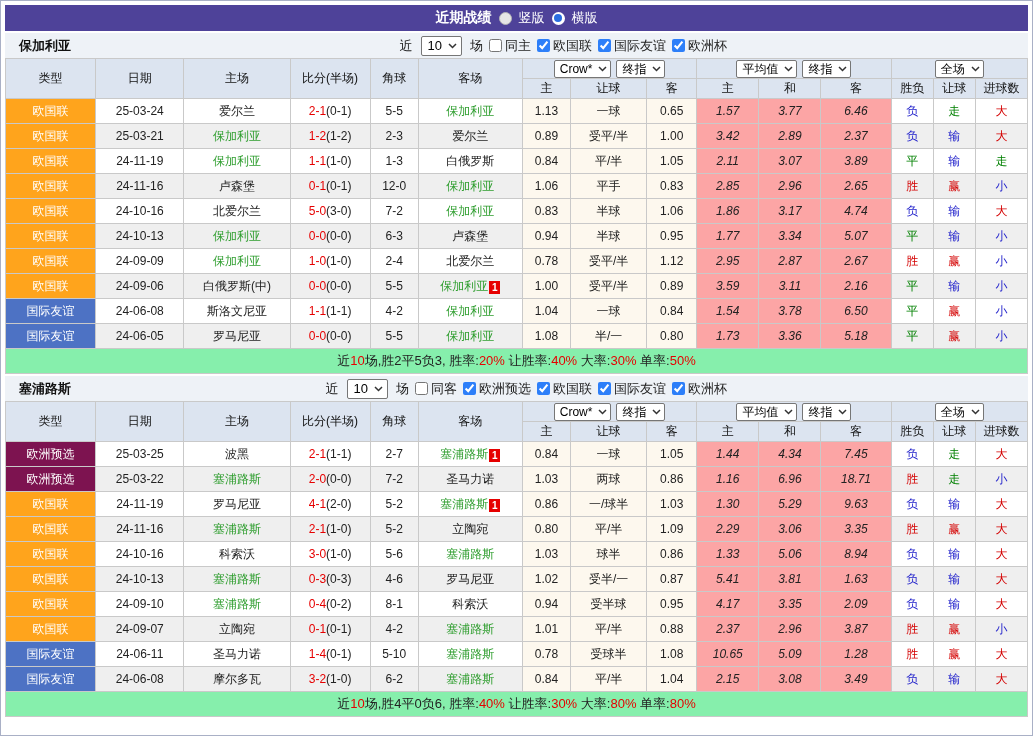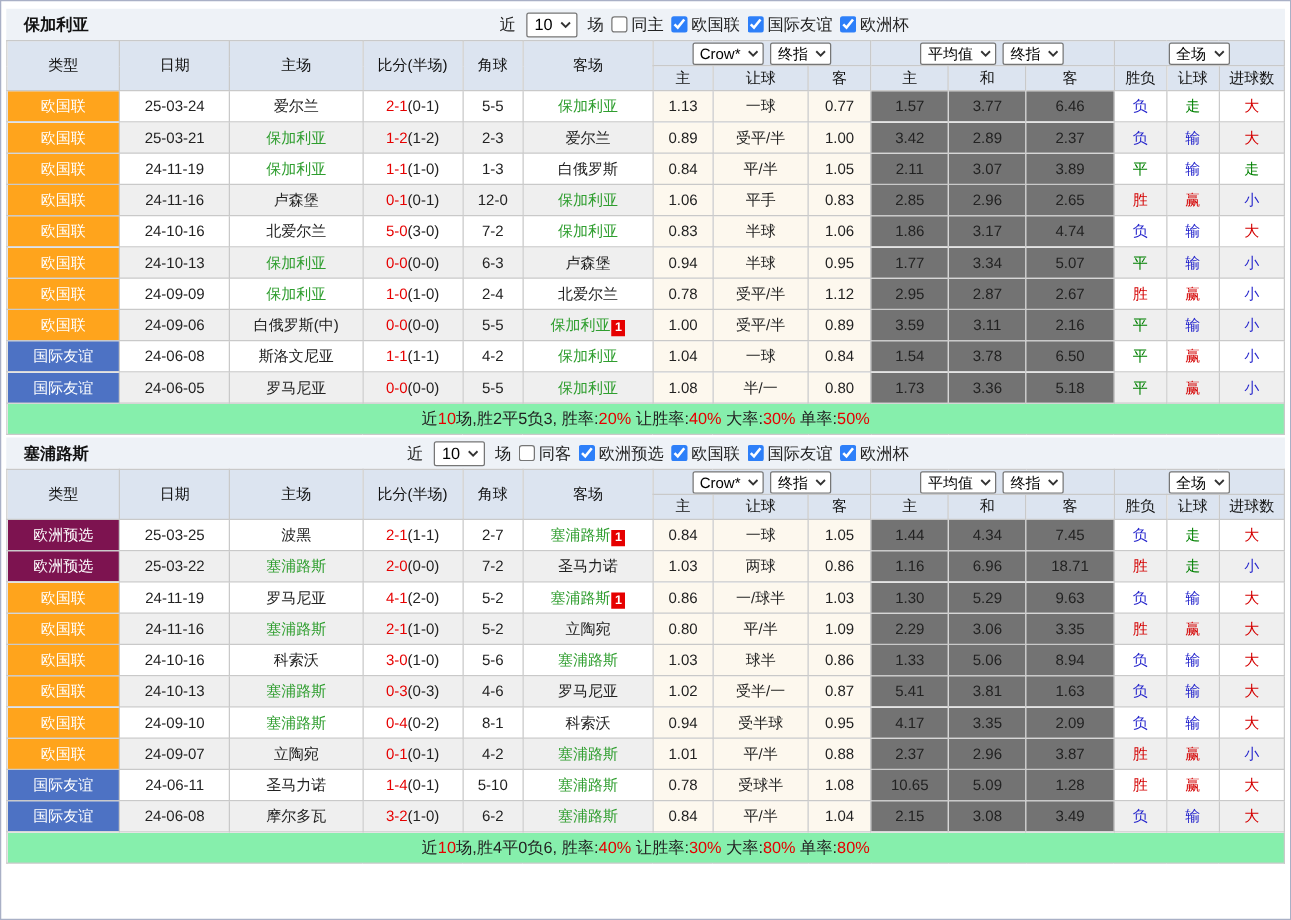--- a/index.html
+++ b/index.html
@@ -31,36 +31,43 @@
 
   
   table.stats { width:100%; border-collapse:collapse; table-layout:fixed; text-align:center; font-size:12px; }
   table.stats th, table.stats td { border:1px solid #c9c9c9; padding:0; white-space:nowrap; overflow:hidden; }
   table.stats thead th { background:#dce4f0; font-weight:normal; height:20px; color:#111; }
   table.stats thead th.dropcell { background:#dce4f0; }
   .dropwrap { display:flex; align-items:center; justify-content:center; gap:5px; }
   table.stats td { height:25px; }
   tr.alt td { background:#efefef; }
   td.cream, tr.alt td.cream { background:#fdf8ee; }
-  td.avg, tr.alt td.avg { background:#737373; }
+  td.avg, tr.alt td.avg { background:#fca5a5;font-style:italic; }
   td.type-cell { color:#fff; }
   .team-self { color:#2f9e2f; }
   .score-main { color:#e60000; }
   .half { color:#222; }
   .badge1 { display:inline-block; background:#e60000; color:#fff; width:11px; height:13px; line-height:13px; font-size:10px; font-weight:bold; margin-left:1px; vertical-align:-1px; text-align:center; }
   .res-red { color:#d40000; }
   .res-green { color:#008000; }
   .res-blue { color:#2424cc; }
   tfoot td { height:24px; font-size:13px; color:#222; background:#86efac; }
   tfoot .red { color:#e60000; }
 </style>
 </head>
 <body>
 
 <div class="page">
+  <div class="titlebar">
+    <span class="title">近期战绩</span>
+    <span class="radio off"></span>
+    <span class="radio-label">竖版</span>
+    <span class="radio on"></span>
+    <span class="radio-label">横版</span>
+  </div>
   <div id="tables-root">
       <section class="team-block">
         <div class="section-head">
           <span class="team-name">保加利亚</span>
           <span class="filters">
             <span>近</span>
             <span class="gap"></span>
             <span class="sel">
               <span>10</span>
               <svg width="9" height="6" viewBox="0 0 9 6">
@@ -163,21 +170,21 @@
           <tbody>
             <tr class="">
               <td class="type-cell" style="background:#ffa41c">欧国联</td>
               <td>25-03-24</td>
               <td><span class="">爱尔兰</span></td>
               <td><span class="score-main">2-1</span><span class="half">(0-1)</span></td>
               <td>5-5</td>
               <td><span class="team-self">保加利亚</span></td>
               <td class="cream">1.13</td>
               <td class="cream">一球</td>
-              <td class="cream">0.77</td>
+              <td class="cream">0.65</td>
               <td class="avg">1.57</td>
               <td class="avg">3.77</td>
               <td class="avg">6.46</td>
               <td class="res-blue">负</td>
               <td class="res-green">走</td>
               <td class="res-red">大</td>
             </tr>
             <tr class="alt">
               <td class="type-cell" style="background:#ffa41c">欧国联</td>
               <td>25-03-21</td>

